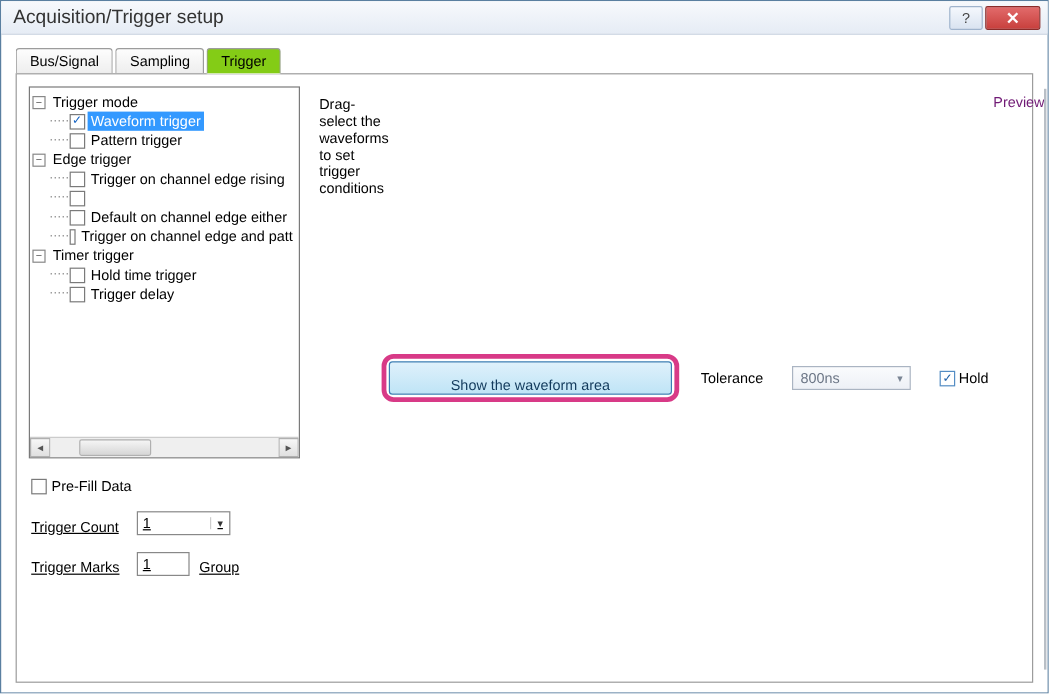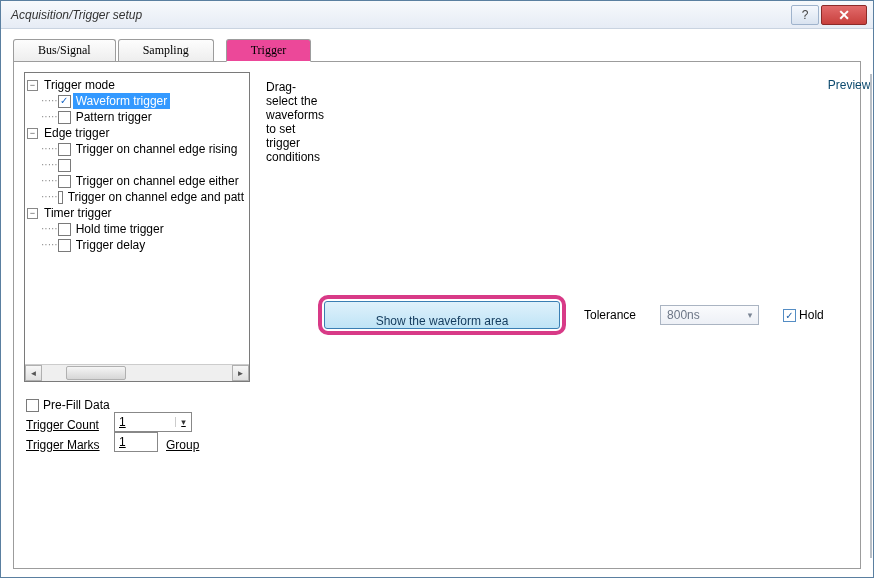--- a/index.html
+++ b/index.html
@@ -21,24 +21,23 @@
 .titlebar {
   height: 28px;
   background: linear-gradient(#f7f9fc, #e6ecf5);
   border-bottom: 1px solid #c9d3e0;
   display: flex;
   align-items: center;
   padding: 0 6px;
 }
 .titlebar .title {
   flex: 1;
-  font-size: 12px;
+  font-size: 16px;
   color: #333;
   padding-left: 4px;
-  font-style: italic;
 }
 .titlebar .btn {
   height: 20px;
   display: flex;
   align-items: center;
   justify-content: center;
   font-family: Arial, sans-serif;
   margin-left: 2px;
 }
 .titlebar .help-btn {
@@ -63,37 +62,35 @@
   padding: 10px 12px 8px 12px;
   display: flex;
   flex-direction: column;
 }
 .tabs {
   display: flex;
   align-items: flex-end;
   height: 22px;
 }
 .tab {
-  padding: 3px 24px;
+  padding: 3px 11px;
   border: 1px solid #9c9c9c;
   background: linear-gradient(#fdfdfd, #eee);
   margin-right: 2px;
   border-bottom: none;
   border-top-left-radius: 3px;
   border-top-right-radius: 3px;
   cursor: pointer;
-  font-family: Liberation Serif, serif;
 }
 .tab.active {
-  background: #ec4899;
+  background: #84cc16;
   position: relative;
   z-index: 2;
   border-bottom: 1px solid #fff;
   margin-bottom: -1px;
-  margin-left: 10px;
 }
 .tab-pane {
   flex: 1;
   border: 1px solid #9c9c9c;
   background: #fff;
   display: flex;
   padding: 10px;
   gap: 12px;
 }
 .left-col {
@@ -191,20 +188,21 @@
   top: 1px;
   bottom: 1px;
   background: linear-gradient(#f5f5f5, #d6d6d6);
   border: 1px solid #b0b0b0;
   border-radius: 2px;
 }
 .lower-left {
   padding: 6px 2px;
   display: flex;
   flex-direction: column;
+  gap: 14px;
 }
 .prefill-row {
   display: flex;
   align-items: center;
   gap: 4px;
 }
 .form-row {
   display: flex;
   align-items: flex-end;
   gap: 8px;
@@ -293,21 +291,21 @@
   border: 1px solid #548dc4;
   background: #fff;
   display: flex;
   align-items: center;
   justify-content: center;
   color: #1d5fa8;
   font-size: 10px;
 }
 .preview-label {
   margin-top: 6px;
-  color: #0c4a6e;
+  color: #701a75;
   padding-left: 4px;
 }
 .preview-box {
   flex: 1;
   border: 1px solid #b9bfc6;
   margin-top: 2px;
   background: #fff;
 }
 .bottom-bar {
   height: 40px;
@@ -386,21 +384,21 @@
               <span class="cb"></span>
               <span class="label">Trigger on channel edge rising</span>
             </div>
             <div class="node" style="padding-left:14px">
               <span class="dotspacer">·····</span>
               <span class="cb"></span>
             </div>
             <div class="node" style="padding-left:14px">
               <span class="dotspacer">·····</span>
               <span class="cb"></span>
-              <span class="label">Trigger on channel edge either</span>
+              <span class="label">Default on channel edge either</span>
             </div>
             <div class="node" style="padding-left:14px">
               <span class="dotspacer">·····</span>
               <span class="cb"></span>
               <span class="label">Trigger on channel edge and patt</span>
             </div>
 
             <div class="node">
               <span class="expander">−</span>
               <span class="label">Timer trigger</span>

